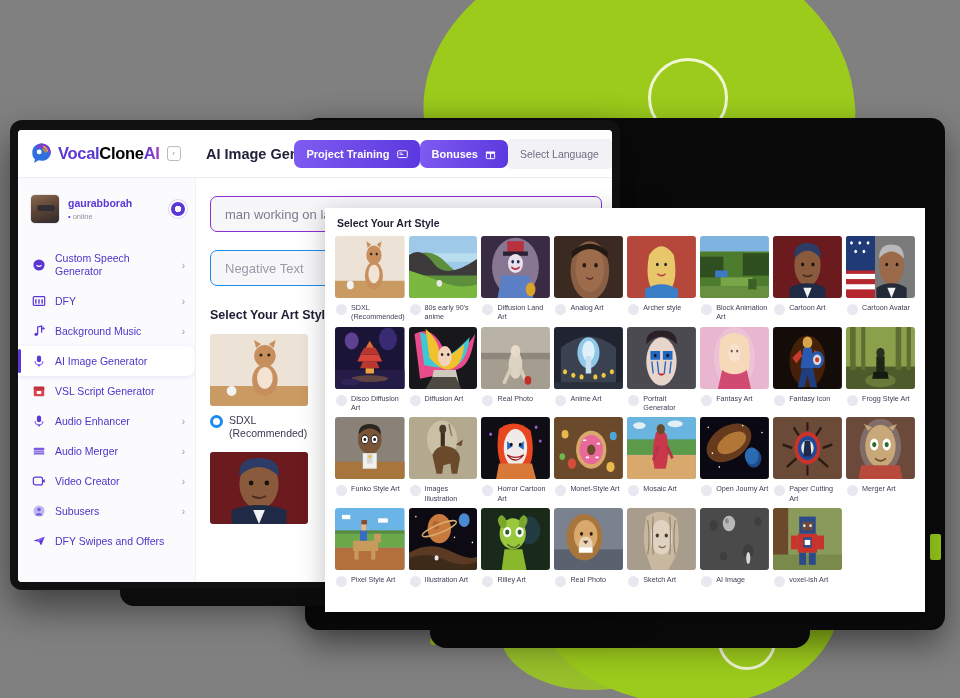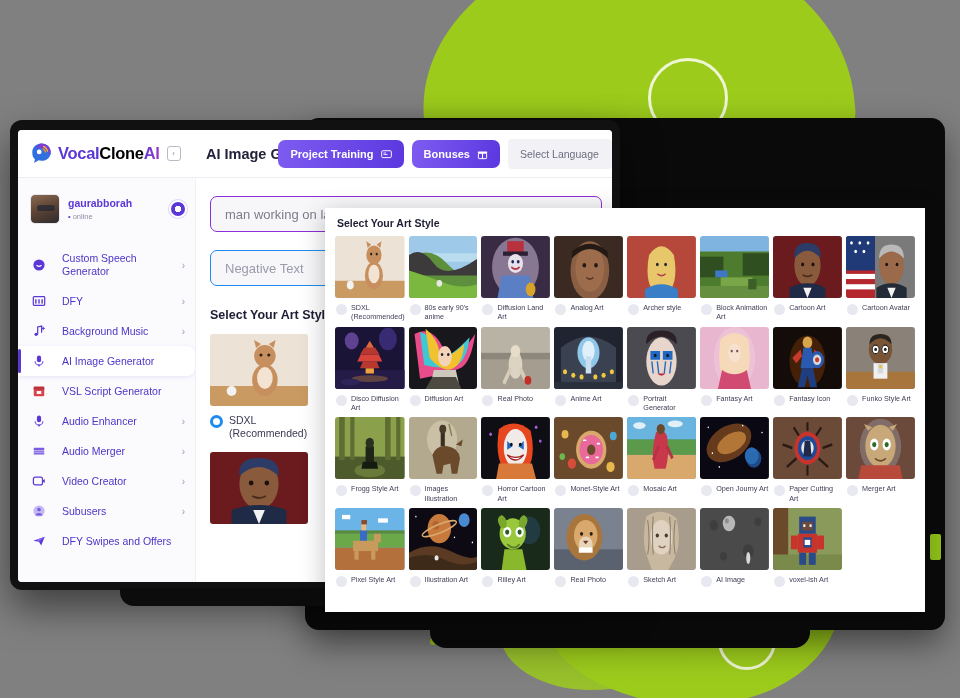--- a/index.html
+++ b/index.html
@@ -85,21 +85,21 @@
   .lt-a { color: #5b37d6; }
   .lt-b { color: #000000; }
   .lt-c { background: linear-gradient(90deg,#5b37d6,#a03bbf); -webkit-background-clip: text; background-clip: text; color: transparent; }
   .collapse-btn {
     width: 14px; height: 15px; border: 1.6px solid #b9b9c8; border-radius: 3px;
     display: flex; align-items: center; justify-content: center;
     font-size: 8px; color: #8d8da0; margin-left: 2px;
   }
   .app-title { font-size: 14.5px; font-weight: 600; color: #22223a; margin-left: 10px; }
 
-  .hdr-actions { position: absolute; right: 0; top: 0; height: 48px; display: flex; align-items: center; gap: 8px; padding-right: 0; }
+  .hdr-actions { position: absolute; right: 0; top: 0; height: 48px; display: flex; align-items: center; gap: 0; padding-right: 0; }
   .btn-grad {
     background: linear-gradient(100deg,#7e5bf0,#5b38df);
     color: #fff; font-size: 11px; font-weight: 600;
     border-radius: 7px; padding: 8px 12px; display: flex; align-items: center; gap: 7px;
     white-space: nowrap;
   }
   .btn-grad svg { flex: none; }
   .sel-lang {
     background: #f2f2f6; color: #6d6d80; font-size: 10.5px;
     padding: 9px 12px; border-radius: 4px; white-space: nowrap;
@@ -126,21 +126,21 @@
   .user-status { font-size: 7.5px; color: #8f8fa6; margin-top: 2px; }
   .user-status::before { content: "•"; color: #5b37d6; margin-right: 2px; }
   .gear {
     width: 14px; height: 14px; border-radius: 50%; flex: none;
     background: radial-gradient(circle, #fff 0 30%, #5b37d6 32% 100%);
     box-shadow: 0 0 0 2px #fff, 0 0 0 3px #dcd6fb;
   }
 
   .nav { margin-top: 20px; }
   .nav-item {
-    display: flex; align-items: center; gap: 16px;
+    display: flex; align-items: center; gap: 9px;
     padding: 8px 10px 8px 14px; position: relative;
     font-size: 10.5px; color: #4b35c6; font-weight: 500;
   }
   .nav-item .chev { margin-left: auto; color: #9b9bb4; font-size: 10px; }
   .nav-item.active {
     background: #fff; border-radius: 0 8px 8px 0;
     box-shadow: 0 1px 5px rgba(80,60,190,.13);
   }
   .nav-item.active::before {
     content: ""; position: absolute; left: 0; top: 3px; bottom: 3px;
@@ -755,58 +755,58 @@
             </svg>
           </div>
           <div class="cell-row">
             <span class="mradio"></span>
             <span class="mlbl">Fantasy Icon</span>
           </div>
         </div>
         <div class="cell">
           <div class="thumb">
             <svg viewBox="0 0 100 72" preserveAspectRatio="none">
+              <rect width="100" height="72" fill="#8ba04a"></rect>
+              <rect y="46" width="100" height="26" fill="#4d5a2c"></rect>
+              <g fill="#5e6d32">
+                <rect x="6" y="0" width="8" height="50"></rect>
+                <rect x="22" y="0" width="6" height="50"></rect>
+                <rect x="72" y="0" width="8" height="50"></rect>
+                <rect x="88" y="0" width="6" height="50"></rect>
+              </g>
+              <ellipse cx="50" cy="62" rx="22" ry="8" fill="#6a7a3a"></ellipse>
+              <rect x="44" y="34" width="12" height="22" fill="#1f2418"></rect>
+              <circle cx="50" cy="30" r="6" fill="#2a3020"></circle>
+              <path d="M40 52h20l2 8H38z" fill="#161a10"></path>
+            </svg>
+          </div>
+          <div class="cell-row">
+            <span class="mradio"></span>
+            <span class="mlbl">Frogg Style Art</span>
+          </div>
+        </div>
+        <div class="cell">
+          <div class="thumb">
+            <svg viewBox="0 0 100 72" preserveAspectRatio="none">
               <rect width="100" height="72" fill="#8a8278"></rect>
               <rect y="52" width="100" height="20" fill="#a8763c"></rect>
               <circle cx="50" cy="26" r="17" fill="#7a5436"></circle>
               <path d="M34 20q16-14 32 0 0-12-16-12T34 20z" fill="#2a2520"></path>
               <circle cx="43" cy="26" r="5" fill="#fff" stroke="#222" stroke-width="1.4"></circle>
               <circle cx="57" cy="26" r="5" fill="#fff" stroke="#222" stroke-width="1.4"></circle>
               <circle cx="43" cy="26" r="2" fill="#222"></circle>
               <circle cx="57" cy="26" r="2" fill="#222"></circle>
               <rect x="40" y="42" width="20" height="18" fill="#f0f0f0"></rect>
               <rect x="46" y="42" width="8" height="12" fill="#d8d8d8"></rect>
               <circle cx="50" cy="46" r="2" fill="#e8c030"></circle>
             </svg>
           </div>
           <div class="cell-row">
             <span class="mradio"></span>
             <span class="mlbl">Funko Style Art</span>
-          </div>
-        </div>
-        <div class="cell">
-          <div class="thumb">
-            <svg viewBox="0 0 100 72" preserveAspectRatio="none">
-              <rect width="100" height="72" fill="#8ba04a"></rect>
-              <rect y="46" width="100" height="26" fill="#4d5a2c"></rect>
-              <g fill="#5e6d32">
-                <rect x="6" y="0" width="8" height="50"></rect>
-                <rect x="22" y="0" width="6" height="50"></rect>
-                <rect x="72" y="0" width="8" height="50"></rect>
-                <rect x="88" y="0" width="6" height="50"></rect>
-              </g>
-              <ellipse cx="50" cy="62" rx="22" ry="8" fill="#6a7a3a"></ellipse>
-              <rect x="44" y="34" width="12" height="22" fill="#1f2418"></rect>
-              <circle cx="50" cy="30" r="6" fill="#2a3020"></circle>
-              <path d="M40 52h20l2 8H38z" fill="#161a10"></path>
-            </svg>
-          </div>
-          <div class="cell-row">
-            <span class="mradio"></span>
-            <span class="mlbl">Frogg Style Art</span>
           </div>
         </div>
         <div class="cell">
           <div class="thumb">
             <svg viewBox="0 0 100 72" preserveAspectRatio="none">
               <rect width="100" height="72" fill="#b2a98e"></rect>
               <circle cx="48" cy="26" r="22" fill="#d8d0b4" opacity=".6"></circle>
               <path d="M34 44q6-12 22-10t18 14l-4 18h-8l-2-12-10 2-2 10h-8z" fill="#6b4a2c"></path>
               <path d="M68 32l10-6-2 8z" fill="#6b4a2c"></path>
               <rect x="46" y="16" width="6" height="18" fill="#3a2e22"></rect>

